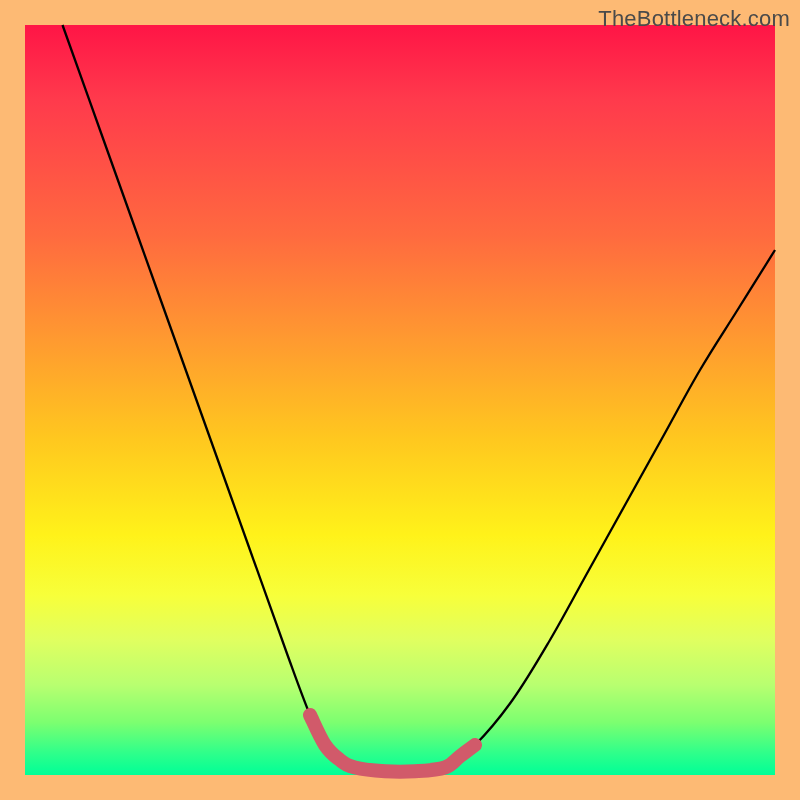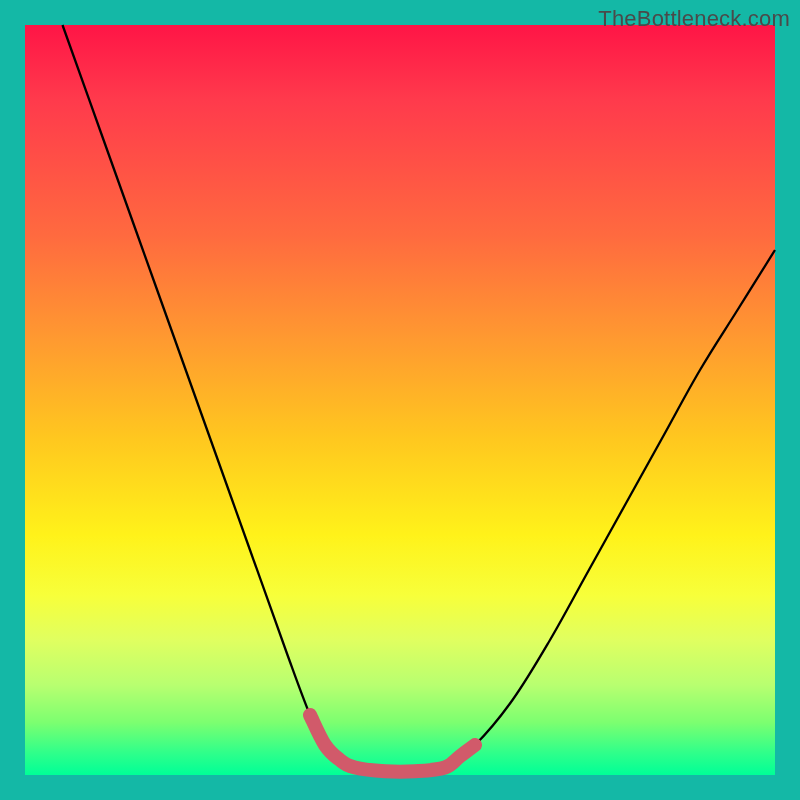--- a/index.html
+++ b/index.html
@@ -8,21 +8,21 @@
     width: 800px;
     height: 800px;
     overflow: hidden;
     background: #000;
     font-family: Arial, Helvetica, sans-serif;
   }
   .frame {
     position: relative;
     width: 800px;
     height: 800px;
-    background: #14b8a6;
+    background: #fdba74;
   }
   .plot-area {
     position: absolute;
     left: 25px;
     top: 25px;
     width: 750px;
     height: 750px;
     
     background: linear-gradient(
       to bottom,

